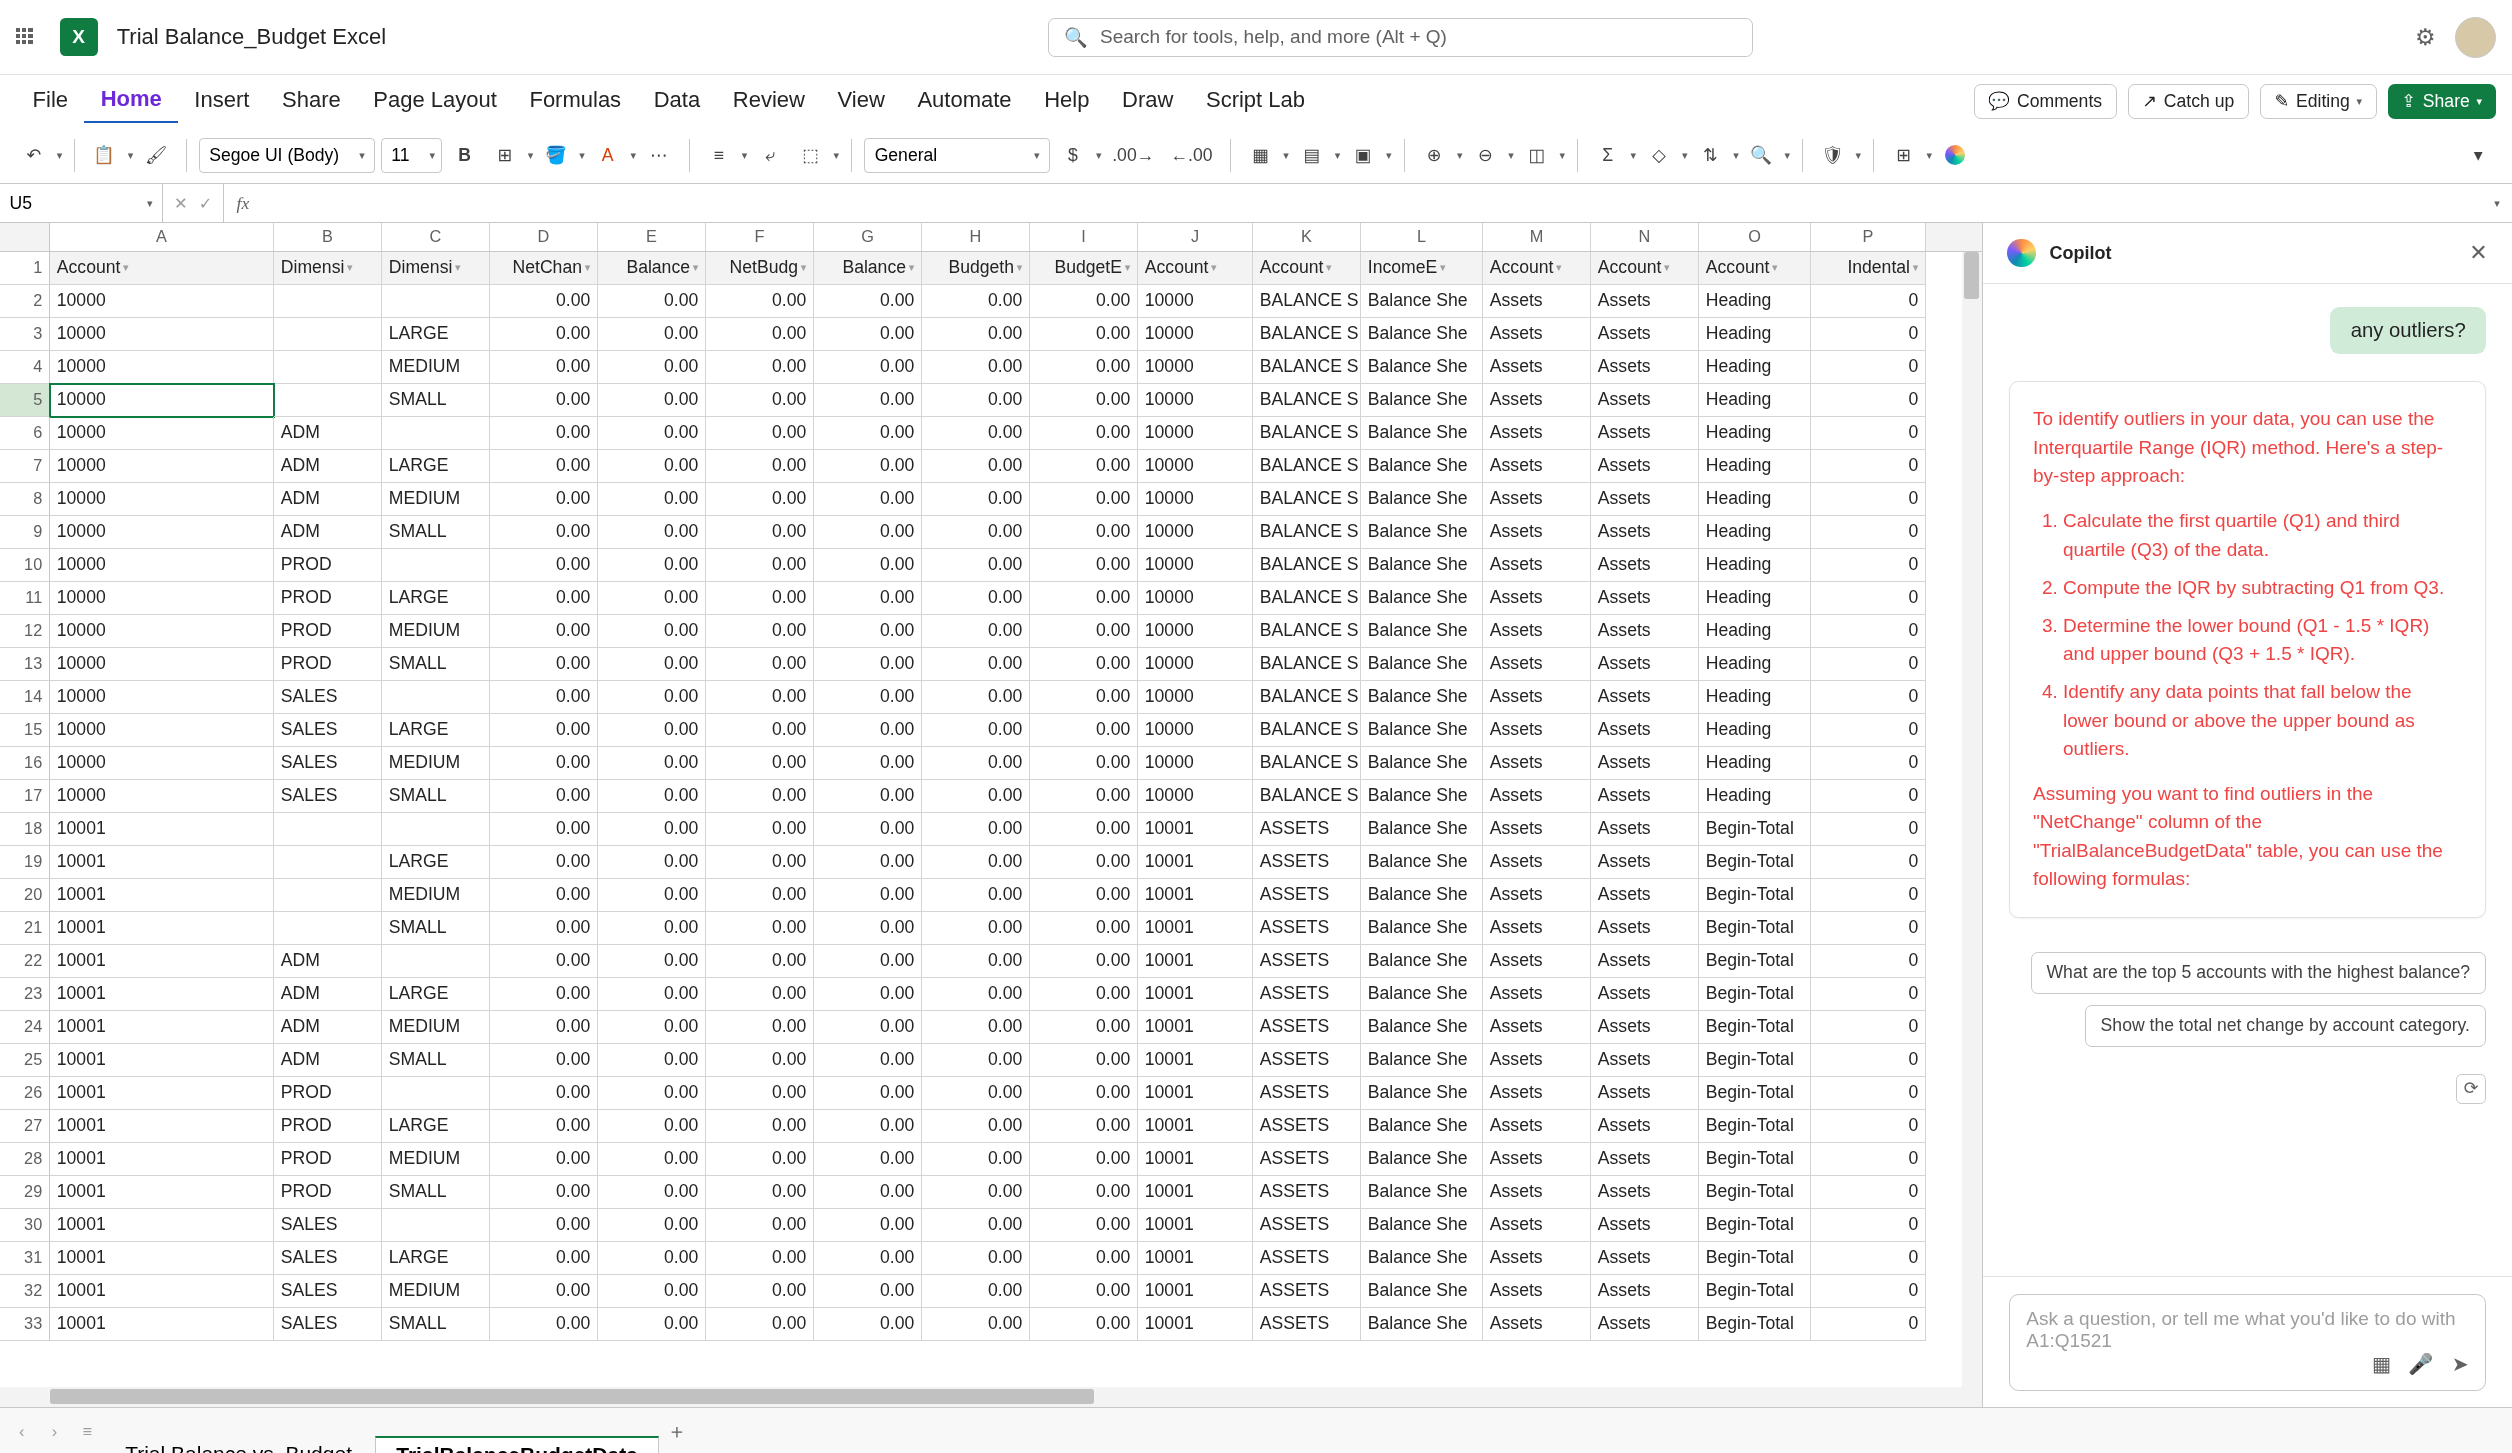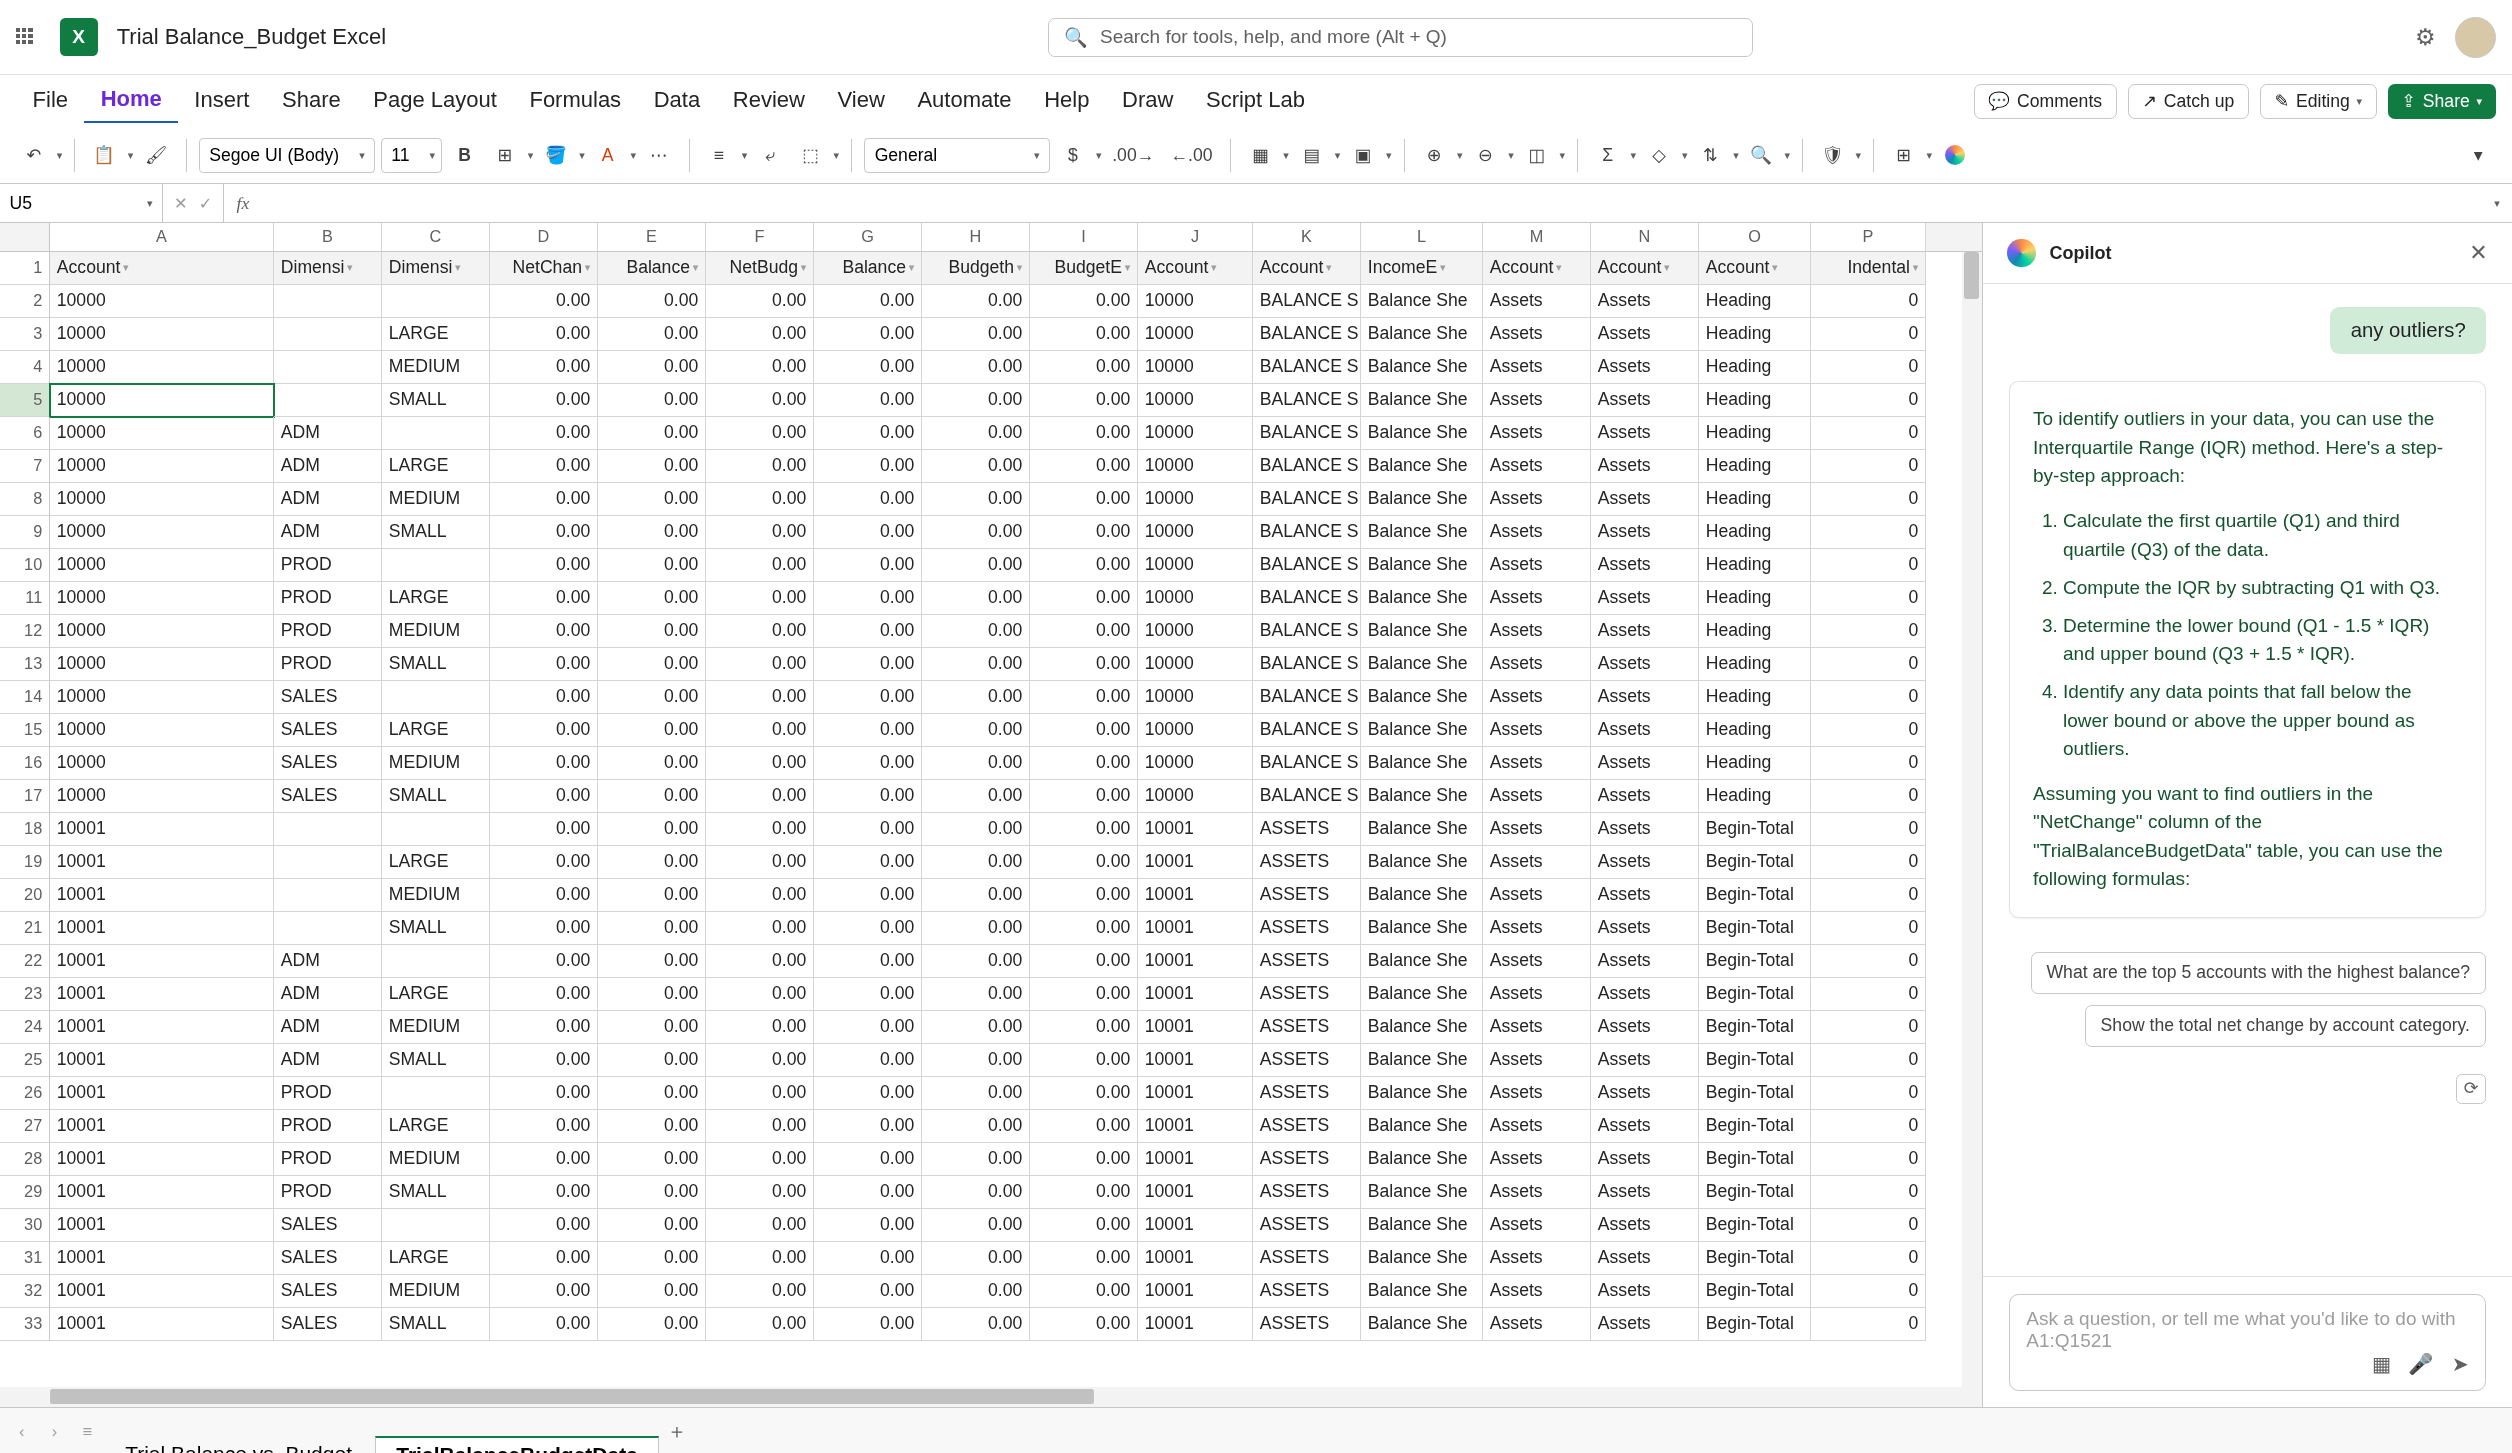--- a/index.html
+++ b/index.html
@@ -57,21 +57,21 @@
 .hscroll { height:20.3px; background:#f3f3f3; position:relative; }
 .hthumb { position:absolute; top:2.7px; bottom:2.7px; left:50px; width:1044px; background:#c1c1c1; border-radius:2.7px; }
 
 .copilot { flex:1; border-left:0.7px solid #c7c7c7; display:flex; flex-direction:column; background:#fff; }
 .cp-head { height:61px; display:flex; align-items:center; padding:0 24.4px; gap:13.6px; border-bottom:0.7px solid #e1e1e1; }
 .cp-logo { width:28.5px; height:28.5px; border-radius:50%; background:conic-gradient(#ff8c42,#ffd166,#06d6a0,#118ab2,#7b5cff,#ff8c42); }
 .cp-title { font-size:18px; font-weight:600; color:#242424; flex:1; }
 .cp-close { font-size:22px; color:#616161; cursor:pointer; }
 .cp-body { flex:1; overflow:auto; padding:23px 26px; display:flex; flex-direction:column; gap:27px; }
 .user-msg { align-self:flex-end; background:#d0ecd9; padding:12.2px 20.3px; border-radius:9.5px; font-size:20.3px; color:#242424; }
-.ai-card { border:0.7px solid #e1e1e1; border-radius:9.5px; padding:23px; font-size:19px; line-height:1.5; color:#14532d; box-shadow:0 0.7px 2px rgba(0,0,0,.06); }
+.ai-card { border:0.7px solid #e1e1e1; border-radius:9.5px; padding:23px; font-size:19px; line-height:1.5; color:#ef4444; box-shadow:0 0.7px 2px rgba(0,0,0,.06); }
 .ai-card ol { margin:16.3px 0 16.3px 30px; }
 .ai-card li { margin-bottom:9.5px; }
 .suggestions { display:flex; flex-direction:column; align-items:flex-end; gap:11px; margin-top:6.8px; }
 .sugg-pill { border:0.7px solid #c7c7c7; border-radius:6.8px; padding:9.5px 15px; font-size:17.6px; color:#424242; cursor:pointer; background:#fff; }
 .refresh { align-self:flex-end; font-size:17.6px; color:#616161; cursor:pointer; border:0.7px solid #c7c7c7; border-radius:5.4px; width:30px; height:30px; display:flex; align-items:center; justify-content:center; }
 .cp-foot { border-top:0.7px solid #e1e1e1; padding:16.3px 26px; }
 .ask-box { border:0.7px solid #c7c7c7; border-radius:9.5px; min-height:88px; padding:13.6px 16.3px; display:flex; flex-direction:column; justify-content:space-between; }
 .ask-ph { font-size:19px; color:#9e9e9e; }
 .ask-ctrls { display:flex; justify-content:flex-end; gap:17.6px; font-size:20.3px; color:#616161; }
 .ask-ctrls span { cursor:pointer; }
@@ -903,21 +903,21 @@
       <div class="cp-logo"></div>
       <div class="cp-title">Copilot</div>
       <div class="cp-close">✕</div>
     </div>
     <div class="cp-body">
       <div class="user-msg">any outliers?</div>
       <div class="ai-card">
         <p>To identify outliers in your data, you can use the Interquartile Range (IQR) method. Here's a step-by-step approach:</p>
         <ol id="cp-steps">
             <li>Calculate the first quartile (Q1) and third quartile (Q3) of the data.</li>
-            <li>Compute the IQR by subtracting Q1 with Q3.</li>
+            <li>Compute the IQR by subtracting Q1 from Q3.</li>
             <li>Determine the lower bound (Q1 - 1.5 * IQR) and upper bound (Q3 + 1.5 * IQR).</li>
             <li>Identify any data points that fall below the lower bound or above the upper bound as outliers.</li>
           </ol>
         <p>Assuming you want to find outliers in the "NetChange" column of the "TrialBalanceBudgetData" table, you can use the following formulas:</p>
       </div>
       <div class="suggestions" id="cp-sugg">
           <div class="sugg-pill">What are the top 5 accounts with the highest balance?</div>
           <div class="sugg-pill">Show the total net change by account category.</div>
         </div>
       <div class="refresh">⟳</div>

